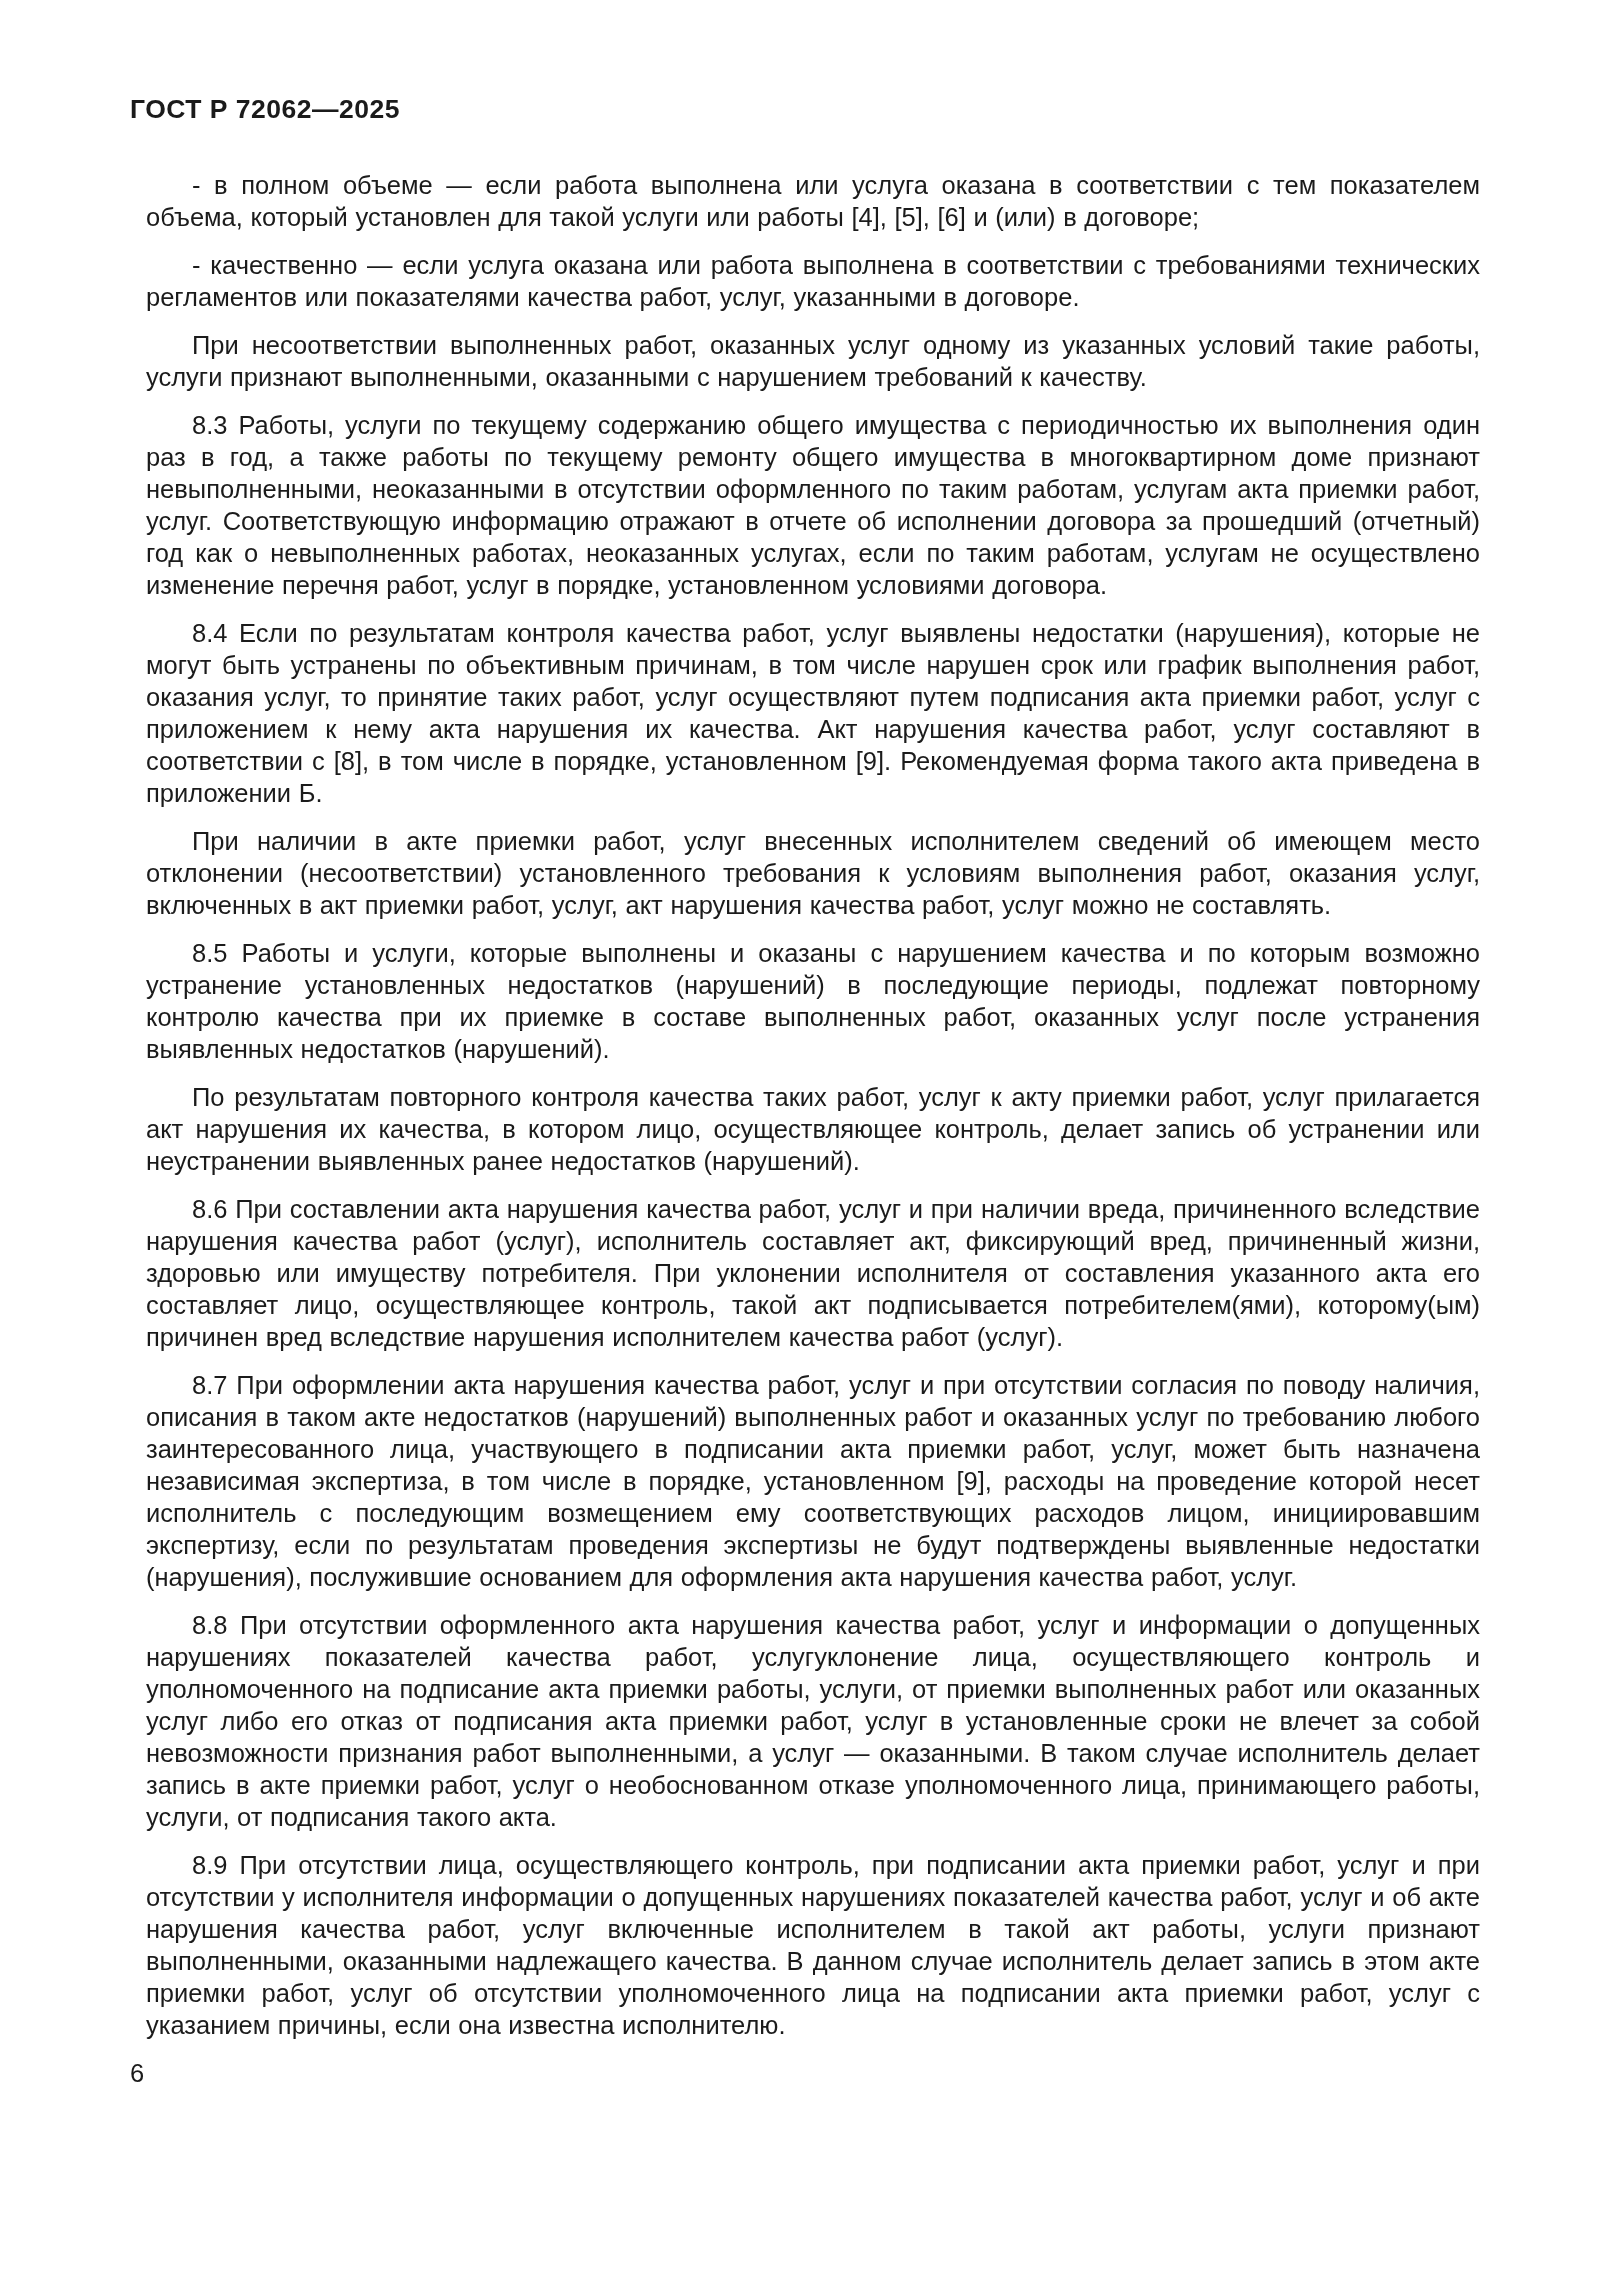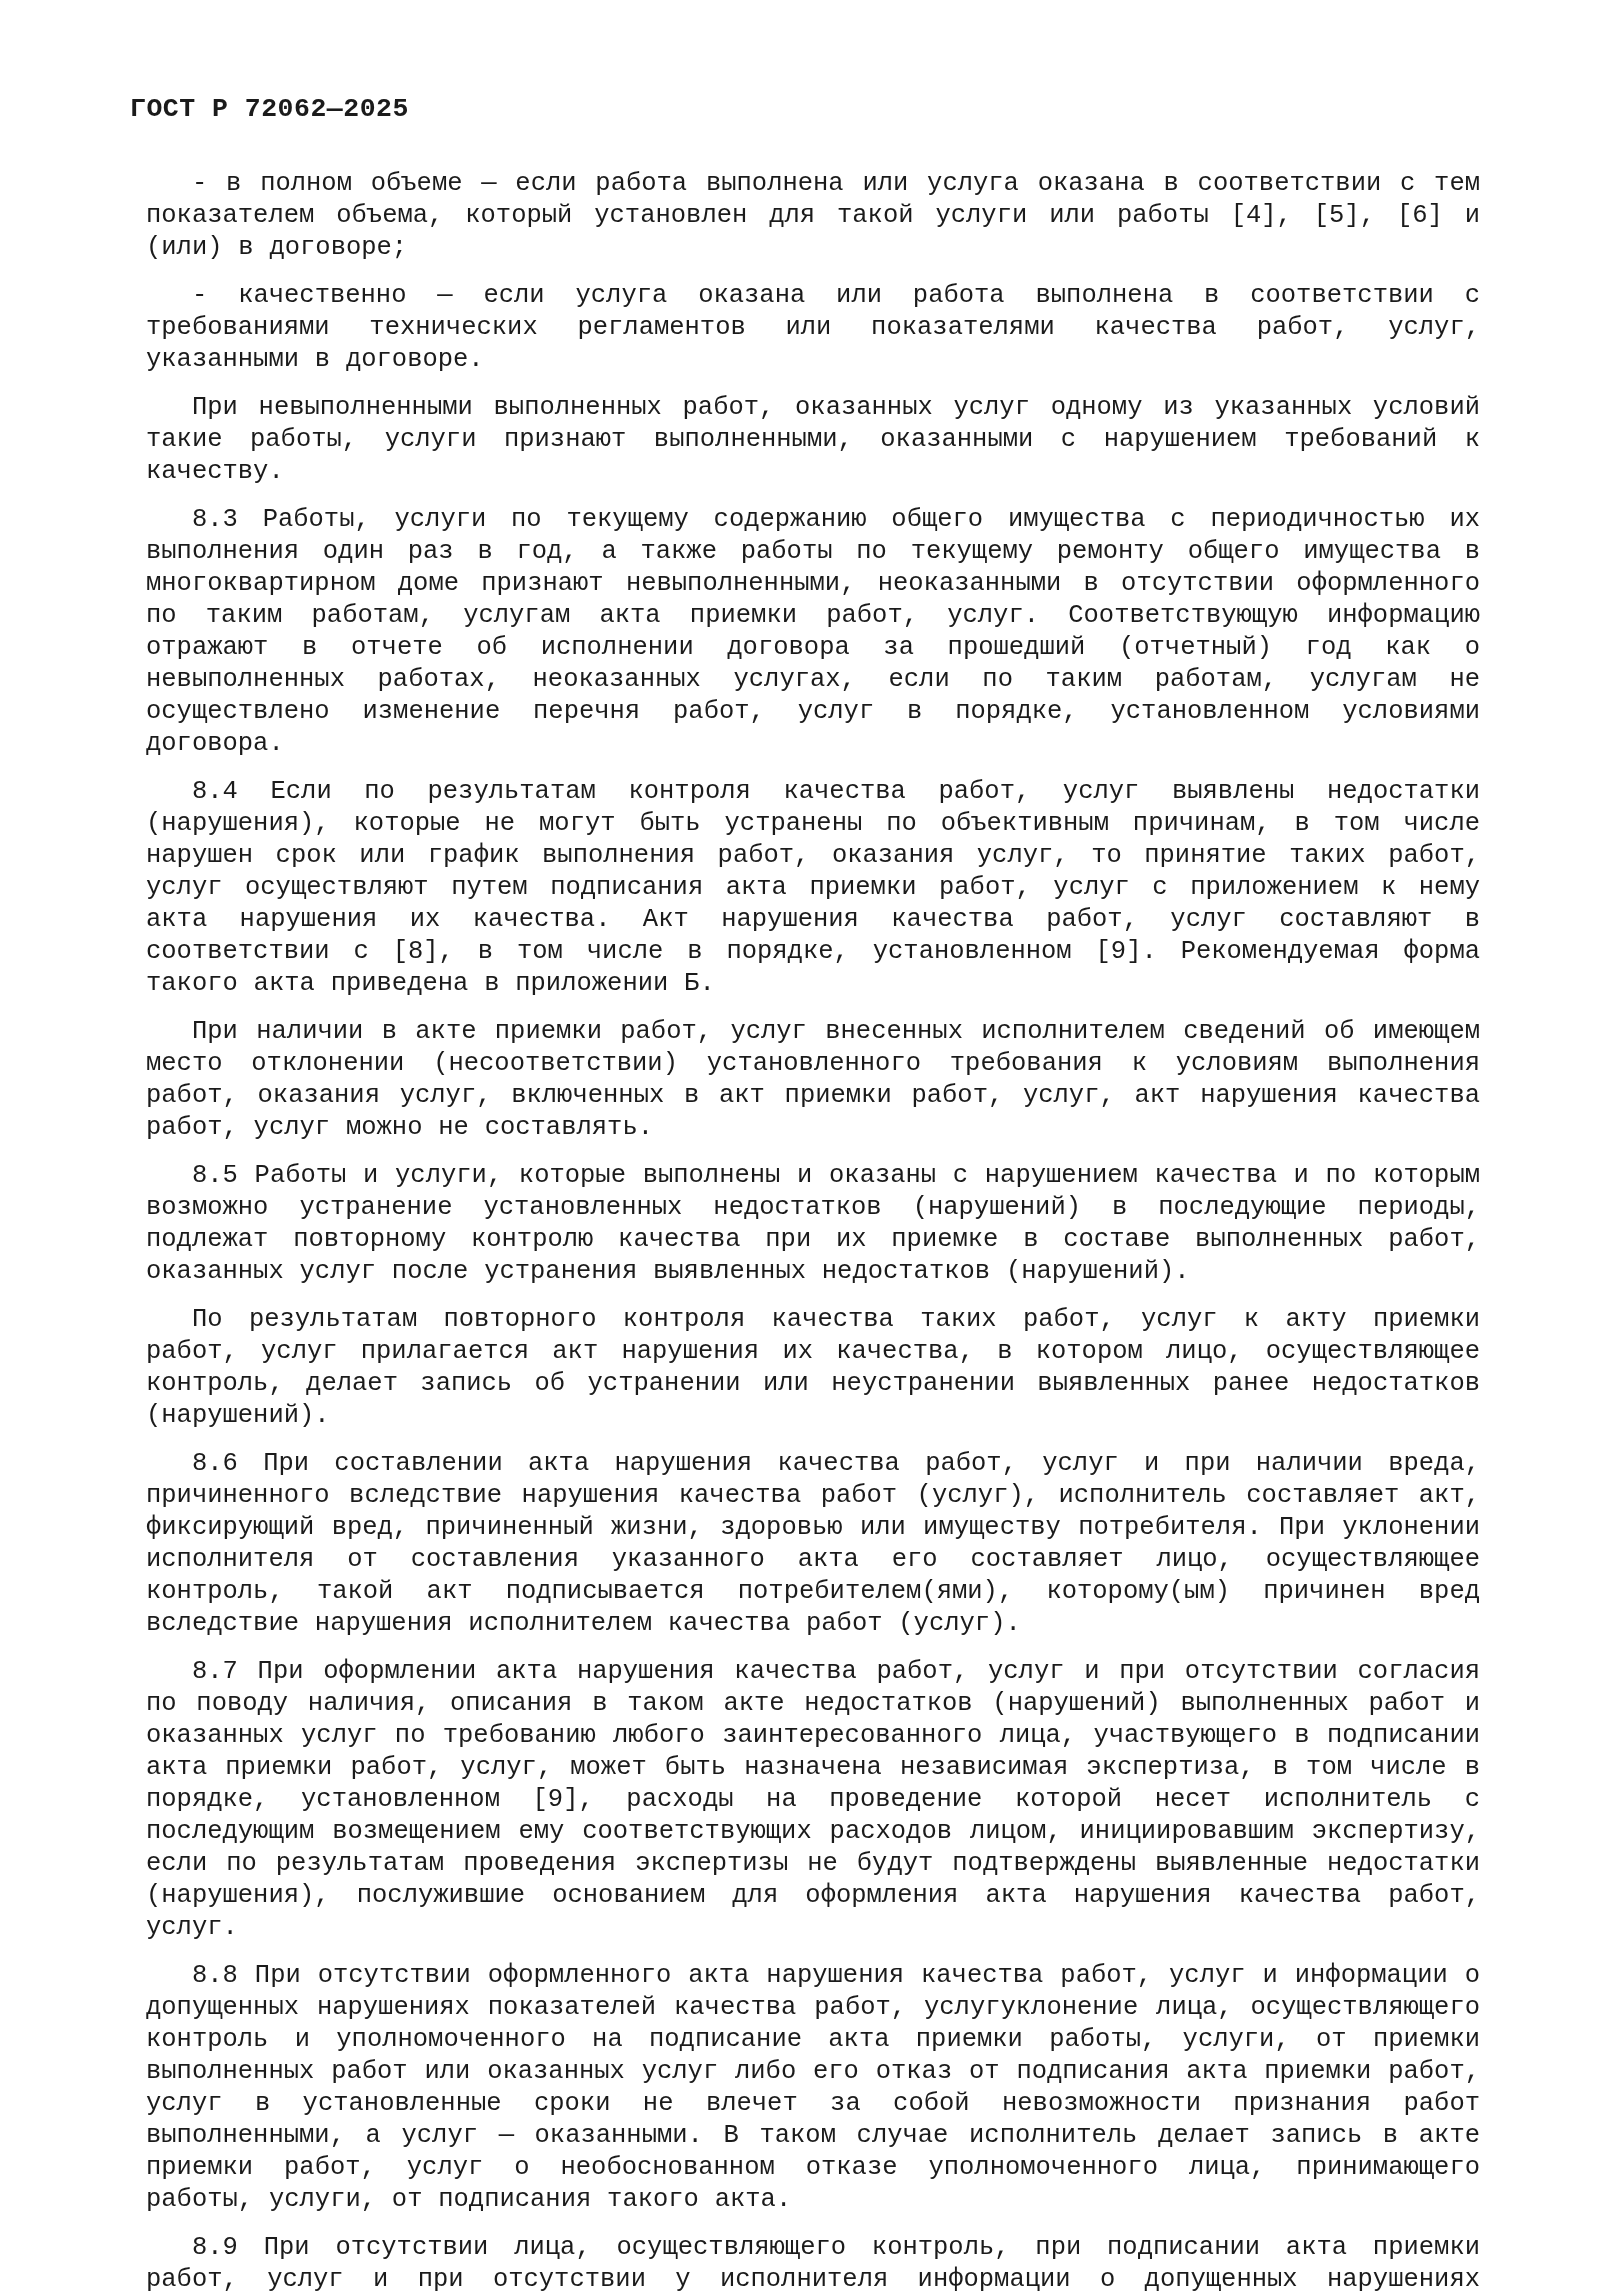--- a/index.html
+++ b/index.html
@@ -8,21 +8,21 @@
     background: #e8e8e8;
   }
   .page {
     position: relative;
     width: 1621px;
     height: 2293px;
     margin: 0 auto;
     background: #ffffff;
     box-sizing: border-box;
     padding: 94px 125px 8px 130px;
-    font-family: Liberation Mono, monospace;
+    font-family: Liberation Sans, sans-serif;
     color: #1b1b1b;
     overflow: hidden;
   }
   .doc-header {
     font-size: 26.5px;
     font-weight: bold;
     letter-spacing: 0.5px;
     margin: 0 0 44px 0;
   }
   .doc-body p {
@@ -42,21 +42,21 @@
 </head>
 <body>
 
 <div class="page">
 
   <div class="doc-header">ГОСТ Р 72062—2025</div>
 
   <div class="doc-body">
     <p>- в полном объеме — если работа выполнена или услуга оказана в соответствии с тем показателем объема, который установлен для такой услуги или работы [4], [5], [6] и (или) в договоре;</p>
     <p>- качественно — если услуга оказана или работа выполнена в соответствии с требованиями технических регламентов или показателями качества работ, услуг, указанными в договоре.</p>
-    <p>При невыполненными выполненных работ, оказанных услуг одному из указанных условий такие работы, услуги признают выполненными, оказанными с нарушением требований к качеству.</p>
+    <p>При несоответствии выполненных работ, оказанных услуг одному из указанных условий такие работы, услуги признают выполненными, оказанными с нарушением требований к качеству.</p>
     <p>8.3 Работы, услуги по текущему содержанию общего имущества с периодичностью их выполнения один раз в год, а также работы по текущему ремонту общего имущества в многоквартирном доме признают невыполненными, неоказанными в отсутствии оформленного по таким работам, услугам акта приемки работ, услуг. Соответствующую информацию отражают в отчете об исполнении договора за прошедший (отчетный) год как о невыполненных работах, неоказанных услугах, если по таким работам, услугам не осуществлено изменение перечня работ, услуг в порядке, установленном условиями договора.</p>
     <p>8.4 Если по результатам контроля качества работ, услуг выявлены недостатки (нарушения), которые не могут быть устранены по объективным причинам, в том числе нарушен срок или график выполнения работ, оказания услуг, то принятие таких работ, услуг осуществляют путем подписания акта приемки работ, услуг с приложением к нему акта нарушения их качества. Акт нарушения качества работ, услуг составляют в соответствии с [8], в том числе в порядке, установленном [9]. Рекомендуемая форма такого акта приведена в приложении Б.</p>
     <p>При наличии в акте приемки работ, услуг внесенных исполнителем сведений об имеющем место отклонении (несоответствии) установленного требования к условиям выполнения работ, оказания услуг, включенных в акт приемки работ, услуг, акт нарушения качества работ, услуг можно не составлять.</p>
     <p>8.5 Работы и услуги, которые выполнены и оказаны с нарушением качества и по которым возможно устранение установленных недостатков (нарушений) в последующие периоды, подлежат повторному контролю качества при их приемке в составе выполненных работ, оказанных услуг после устранения выявленных недостатков (нарушений).</p>
     <p>По результатам повторного контроля качества таких работ, услуг к акту приемки работ, услуг прилагается акт нарушения их качества, в котором лицо, осуществляющее контроль, делает запись об устранении или неустранении выявленных ранее недостатков (нарушений).</p>
     <p>8.6 При составлении акта нарушения качества работ, услуг и при наличии вреда, причиненного вследствие нарушения качества работ (услуг), исполнитель составляет акт, фиксирующий вред, причиненный жизни, здоровью или имуществу потребителя. При уклонении исполнителя от составления указанного акта его составляет лицо, осуществляющее контроль, такой акт подписывается потребителем(ями), которому(ым) причинен вред вследствие нарушения исполнителем качества работ (услуг).</p>
     <p>8.7 При оформлении акта нарушения качества работ, услуг и при отсутствии согласия по поводу наличия, описания в таком акте недостатков (нарушений) выполненных работ и оказанных услуг по требованию любого заинтересованного лица, участвующего в подписании акта приемки работ, услуг, может быть назначена независимая экспертиза, в том числе в порядке, установленном [9], расходы на проведение которой несет исполнитель с последующим возмещением ему соответствующих расходов лицом, инициировавшим экспертизу, если по результатам проведения экспертизы не будут подтверждены выявленные недостатки (нарушения), послужившие основанием для оформления акта нарушения качества работ, услуг.</p>
     <p>8.8 При отсутствии оформленного акта нарушения качества работ, услуг и информации о допущенных нарушениях показателей качества работ, услугуклонение лица, осуществляющего контроль и уполномоченного на подписание акта приемки работы, услуги, от приемки выполненных работ или оказанных услуг либо его отказ от подписания акта приемки работ, услуг в установленные сроки не влечет за собой невозможности признания работ выполненными, а услуг — оказанными. В таком случае исполнитель делает запись в акте приемки работ, услуг о необоснованном отказе уполномоченного лица, принимающего работы, услуги, от подписания такого акта.</p>
     <p>8.9 При отсутствии лица, осуществляющего контроль, при подписании акта приемки работ, услуг и при отсутствии у исполнителя информации о допущенных нарушениях показателей качества работ, услуг и об акте нарушения качества работ, услуг включенные исполнителем в такой акт работы, услуги признают выполненными, оказанными надлежащего качества. В данном случае исполнитель делает запись в этом акте приемки работ, услуг об отсутствии уполномоченного лица на подписании акта приемки работ, услуг с указанием причины, если она известна исполнителю.</p>
   </div>

